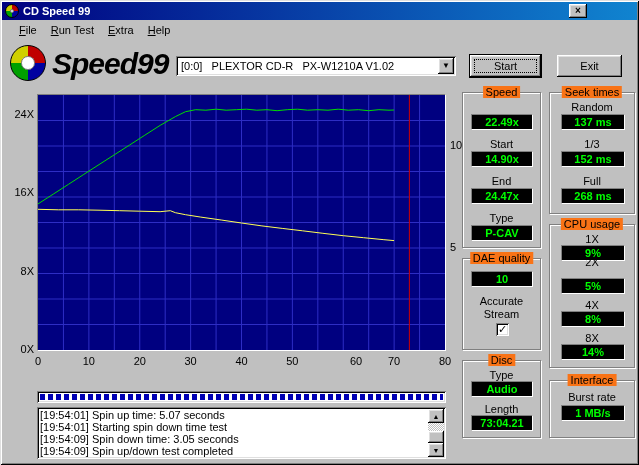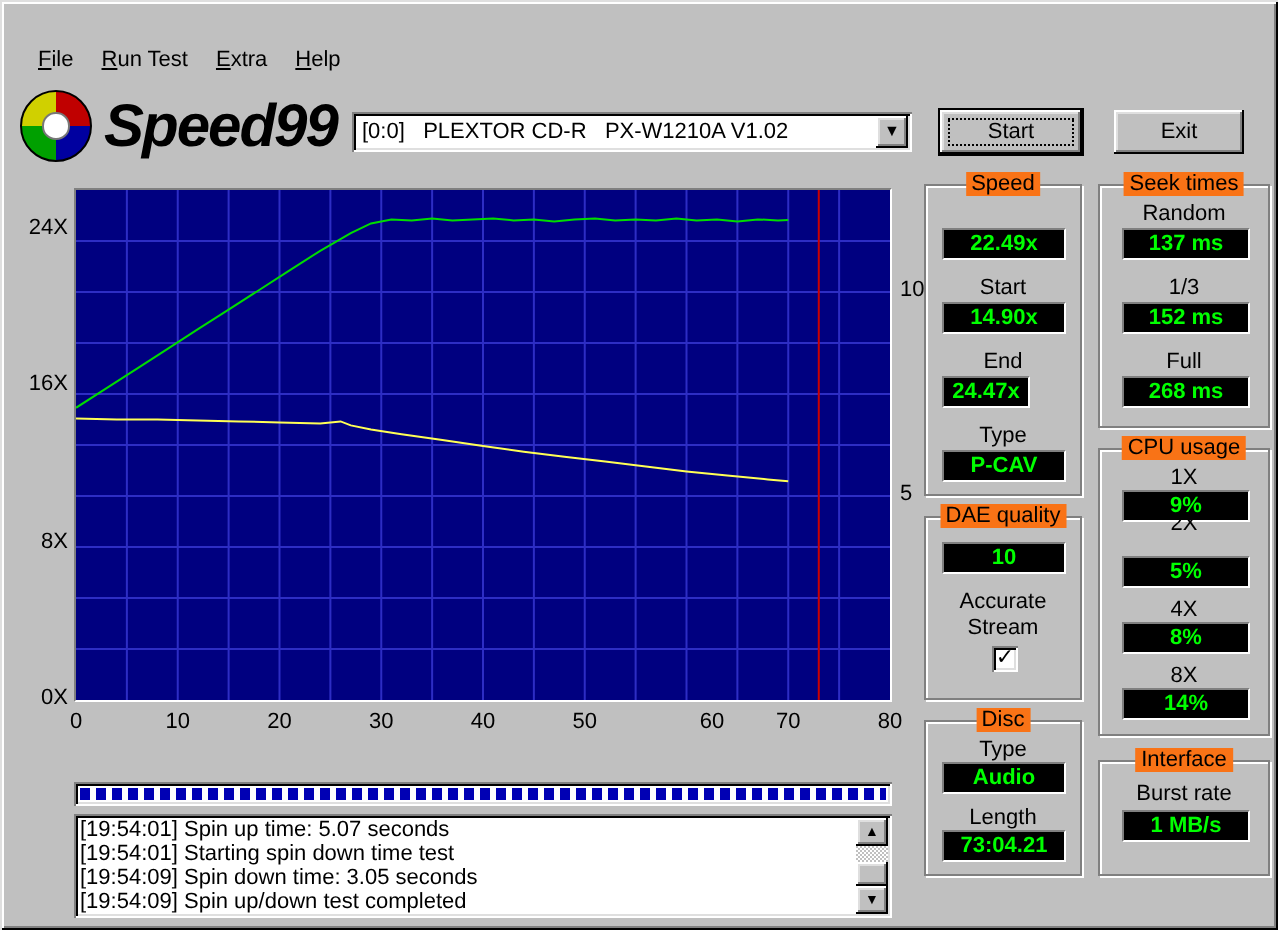--- a/index.html
+++ b/index.html
@@ -112,20 +112,25 @@
     text-align: center;
     box-shadow: inset 1px 1px 0 #808080, inset -1px -1px 0 #fff,
                 inset 2px 2px 0 #000, inset -2px -2px 0 #dfdfdf; }
   .checkmark { font-size: 11px; font-weight: bold; line-height: 13px; }
 </style>
 </head>
 <body>
 
 <div class="window" id="window-root">
 
+  <div class="titlebar">
+    <span class="cd"></span>
+    <span>CD Speed 99</span>
+    <span class="tbtn" style="right:50px"><span>×</span></span>
+  </div>
 
   <div class="menubar" id="menu-items">
       <span class="menu-item">File</span>
       <span class="menu-item">Run Test</span>
       <span class="menu-item">Extra</span>
       <span class="menu-item">Help</span>
     </div>
 
   <div class="logo-cd cd"></div>
   <div class="logo-text">Speed99</div>
@@ -194,21 +199,21 @@
     </div>
   </div>
 
   <div class="group" style="left:462px;top:92px;width:79px;height:156px">
     <span class="group-title">Speed</span>
     <div class="glabel" style="top:24px">Average</div>
     <div class="lcd" style="top:21px;left:8px;width:62px">22.49x</div>
     <div class="glabel" style="top:45px">Start</div>
     <div class="lcd" style="top:58px;left:8px;width:62px">14.90x</div>
     <div class="glabel" style="top:82px">End</div>
-    <div class="lcd" style="top:95px;left:8px;width:44px">24.47x</div>
+    <div class="lcd" style="top:95px;left:8px;width:62px">24.47x</div>
     <div class="glabel" style="top:119px">Type</div>
     <div class="lcd" style="top:132px;left:8px;width:62px">P-CAV</div>
   </div>
 
   <div class="group" style="left:549px;top:92px;width:86px;height:122px">
     <span class="group-title">Seek times</span>
     <div class="glabel" style="top:8px">Random</div>
     <div class="lcd" style="top:21px;left:11px;width:64px">137 ms</div>
     <div class="glabel" style="top:45px">1/3</div>
     <div class="lcd" style="top:58px;left:11px;width:64px">152 ms</div>

